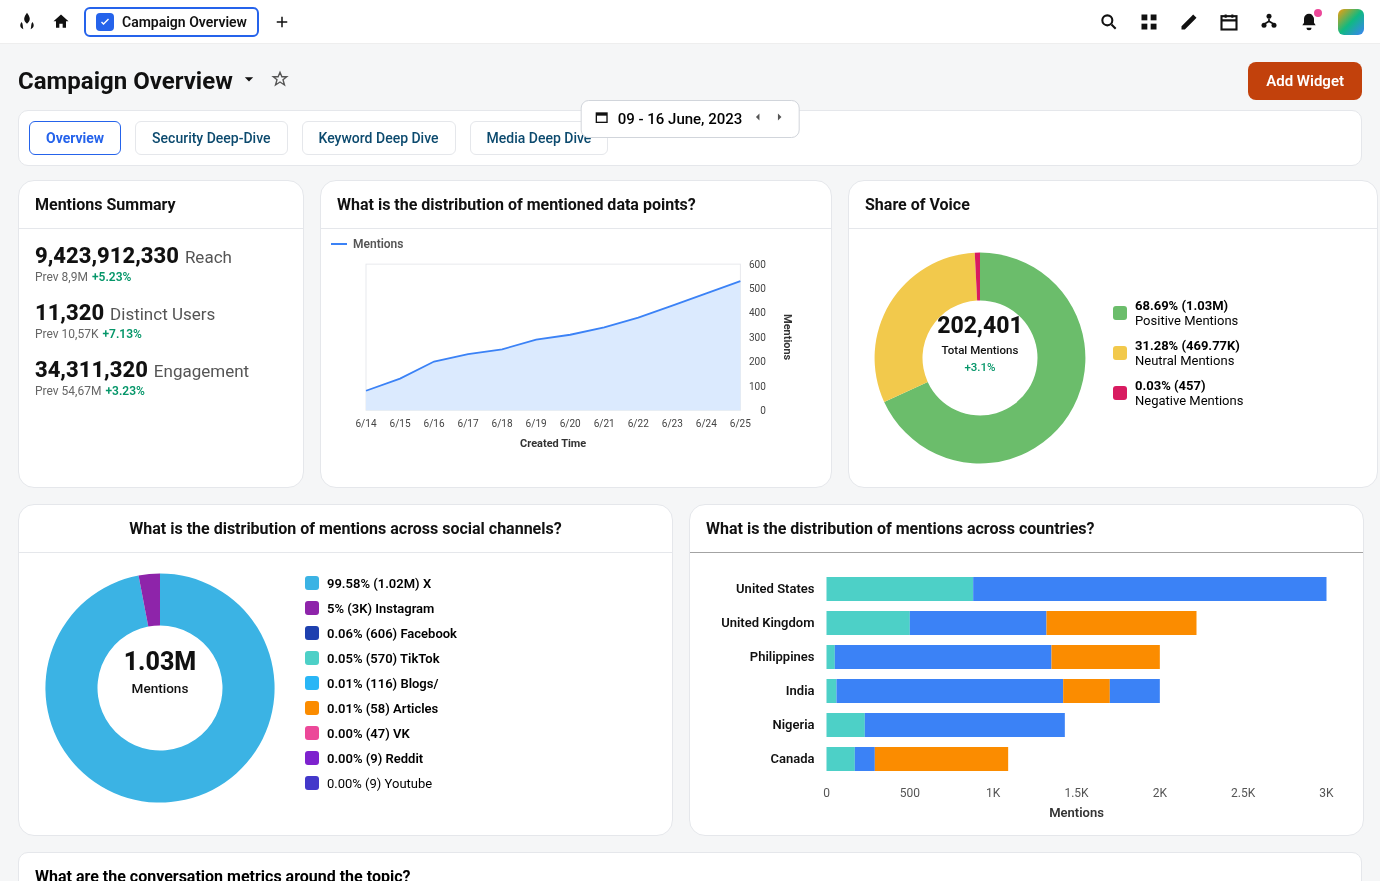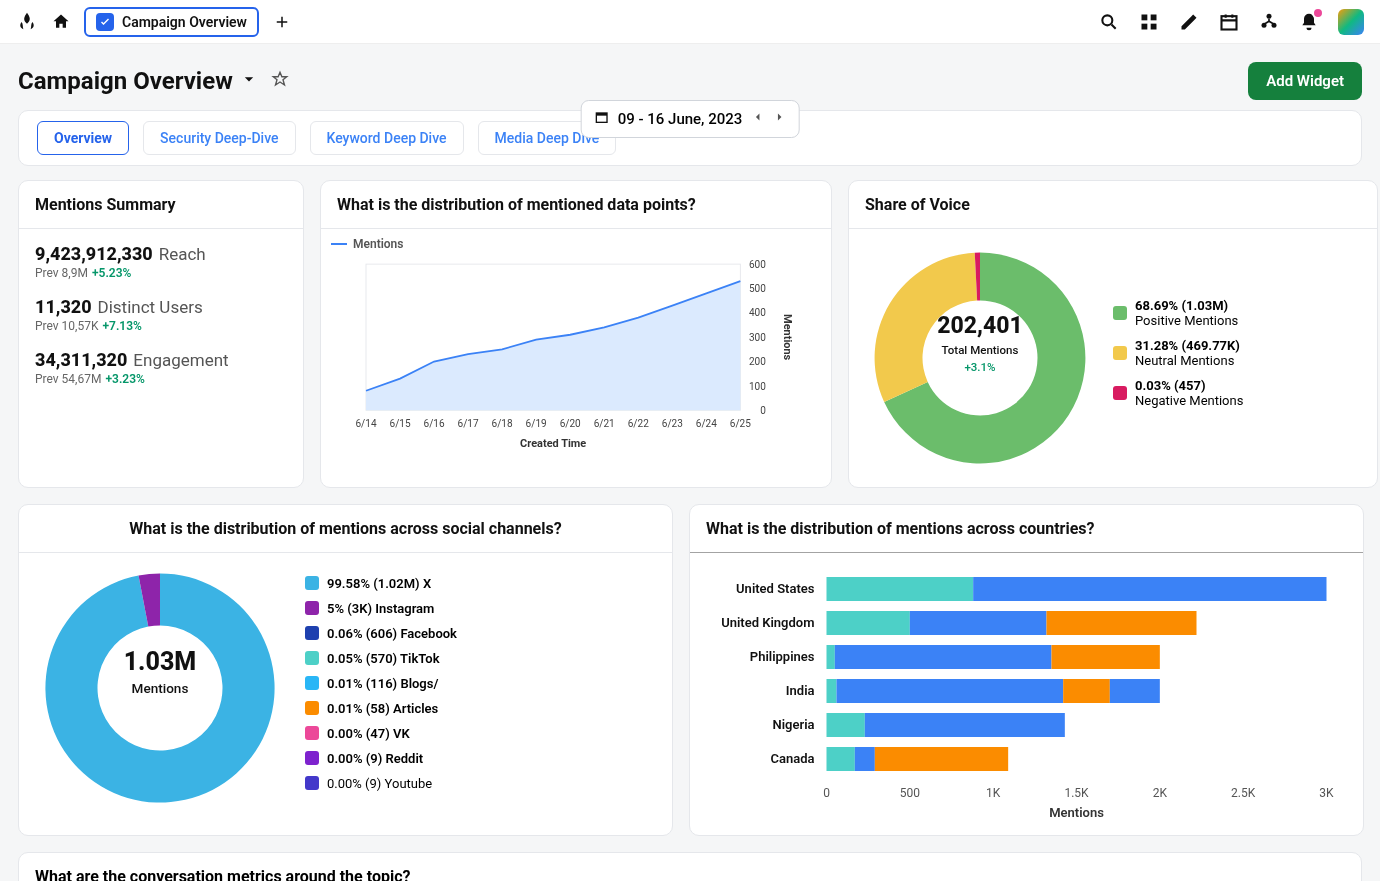--- a/index.html
+++ b/index.html
@@ -12,30 +12,30 @@
 .tab-label{font-size:14px;font-weight:600;color:#111;}
 .add-tab{cursor:pointer;}
 .topbar-right{margin-left:auto;display:flex;align-items:center;gap:18px;}
 .tb-icon{cursor:pointer;display:flex;align-items:center;width:22px;height:22px;justify-content:center;}
 .bell-wrap{position:relative;}
 .badge{position:absolute;top:-4px;right:-4px;width:12px;height:12px;background:#ec4899;border-radius:50%;border:2px solid #fff;}
 .avatar{width:26px;height:26px;border-radius:6px;background:linear-gradient(135deg,#f59e0b,#10b981,#3b82f6);}
 .page-header{padding:18px 18px 10px;display:flex;align-items:center;gap:12px;}
 .page-title{font-size:24px;font-weight:700;color:#111;display:flex;align-items:center;gap:6px;}
 .date-picker{margin-left:auto;margin-right:auto;border:1px solid #d1d5db;border-radius:8px;background:#fff;padding:8px 12px;display:flex;align-items:center;gap:8px;font-size:15px;font-weight:500;position:absolute;left:50%;transform:translateX(-50%);top:56px;}
-.add-widget-btn{margin-left:auto;background:#15803d;color:#fff;border:none;border-radius:8px;padding:10px 18px;font-size:15px;font-weight:600;cursor:pointer;}
-.tabs-container{background:#fff;border:1px solid #e5e7eb;border-radius:10px;margin:0 18px 14px;padding:10px 18px;display:flex;gap:14px;}
-.tab-btn{border:1px solid #e5e7eb;background:#fff;border-radius:6px;padding:8px 16px;font-size:14px;font-weight:500;cursor:pointer;color:#3b82f6;}
+.add-widget-btn{margin-left:auto;background:#c2410c;color:#fff;border:none;border-radius:8px;padding:10px 18px;font-size:15px;font-weight:600;cursor:pointer;}
+.tabs-container{background:#fff;border:1px solid #e5e7eb;border-radius:10px;margin:0 18px 14px;padding:10px 10px;display:flex;gap:14px;}
+.tab-btn{border:1px solid #e5e7eb;background:#fff;border-radius:6px;padding:8px 16px;font-size:14px;font-weight:500;cursor:pointer;color:#0c4a6e;}
 .tab-btn.active{color:#2563eb;border-color:#2563eb;font-weight:700;}
 .grid{display:grid;grid-template-columns:286px 512px 530px;gap:16px;padding:0 18px;}
-.card{background:#fff;border:1px solid #e5e7eb;border-radius:10px;overflow:hidden;}
+.card{background:#fff;border:1px solid #e5e7eb;border-radius:16px;overflow:hidden;}
 .card-header{padding:14px 16px;font-size:16px;font-weight:700;color:#111;border-bottom:1px solid #e5e7eb;}
 .card-body{padding:14px 16px;}
 .metric-row{margin-bottom:16px;}
-.metric-val{font-size:18px;font-weight:800;color:#111;display:inline;}
+.metric-val{font-size:22px;font-weight:800;color:#111;display:inline;}
 .metric-label{font-size:17px;color:#555;margin-left:6px;}
 .metric-sub{font-size:12px;color:#666;margin-top:2px;}
 .metric-delta{color:#059669;font-weight:600;margin-left:4px;}
 .row2{display:grid;grid-template-columns:655px 675px;gap:16px;padding:16px 18px;}
 .legend-row{display:flex;align-items:center;gap:8px;font-size:13px;margin-bottom:10px;}
 .legend-sq{width:14px;height:14px;border-radius:3px;}
 svg text{font-family:inherit;}
 .conv-card{margin:0 18px;background:#fff;border:1px solid #e5e7eb;border-radius:10px;padding:14px 16px;font-size:16px;font-weight:700;}
 </style>
 </head>

